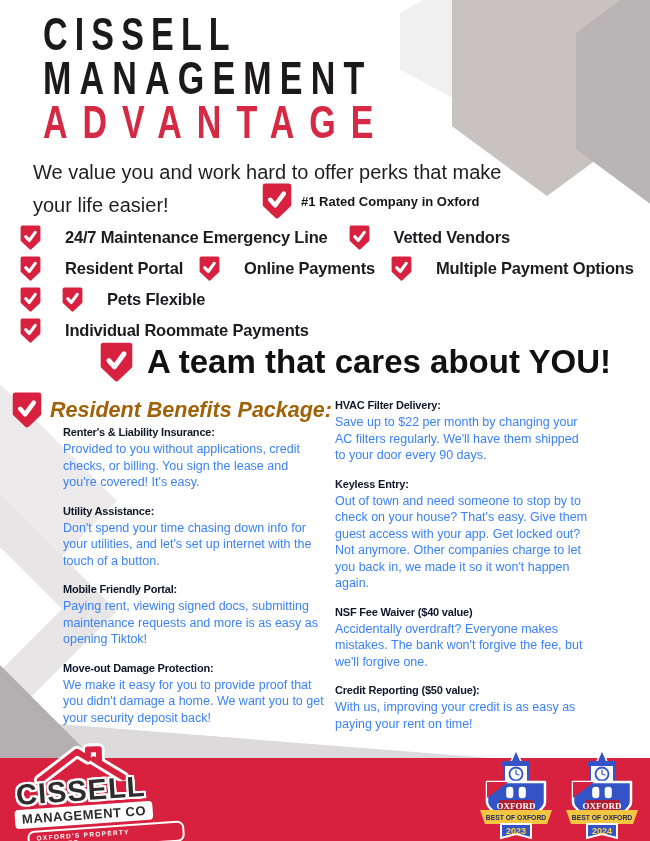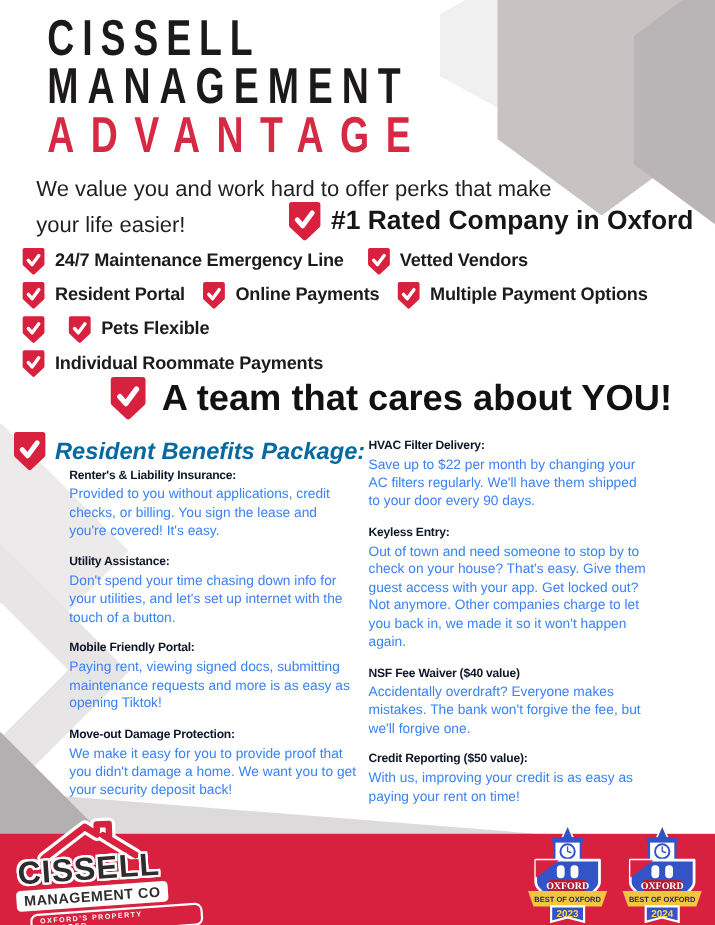--- a/index.html
+++ b/index.html
@@ -15,31 +15,31 @@
       color:#1b191a;transform:scaleX(.74);transform-origin:left top;white-space:nowrap;z-index:1;}
   #title1{top:12px;letter-spacing:.21em;}
   #title2{top:56px;letter-spacing:.24em;}
   #title3{top:100px;letter-spacing:.44em;color:#d62943;}
   .intro{position:absolute;left:33px;top:156px;width:500px;font-size:20px;line-height:33px;
       color:#201f20;z-index:1;}
   
   .shield{flex:0 0 auto;display:block;}
   
   .rated{position:absolute;left:262px;top:183px;display:flex;align-items:center;gap:9px;z-index:2;}
-  .rated span{font-size:24px;font-weight:bold;color:#161616;}
+  .rated span{font-size:13px;font-weight:bold;color:#161616;}
   
   .perk-row{position:absolute;left:20px;display:flex;align-items:center;gap:21px;z-index:1;}
-  .perk{display:flex;align-items:center;gap:9px;}
+  .perk{display:flex;align-items:center;gap:24px;}
   .perk span{font-size:16.5px;font-weight:bold;letter-spacing:-.2px;color:#1c1c1e;white-space:nowrap;}
   
   .team{position:absolute;left:100px;top:342px;display:flex;align-items:center;gap:14px;z-index:1;}
   .team span{font-size:33px;font-weight:bold;color:#111;white-space:nowrap;}
   
   .benefits-title{position:absolute;left:12px;top:392px;display:flex;align-items:center;gap:8px;z-index:1;}
-  .benefits-title span{font-size:21.5px;font-weight:bold;font-style:italic;color:#0369a1;white-space:nowrap;}
+  .benefits-title span{font-size:21.5px;font-weight:bold;font-style:italic;color:#a16207;white-space:nowrap;}
   .col{position:absolute;z-index:1;}
   #col-left{left:63px;top:426px;width:262px;}
   #col-right{left:335px;top:399px;width:254px;}
   .benefit{margin-bottom:14px;}
   .benefit h3{margin:0 0 3px 0;font-size:11px;letter-spacing:-.2px;color:#0f172a;}
   .benefit p{margin:0;font-size:12.5px;line-height:16.5px;color:#3b82f6;}
   
   .footer-bar{position:absolute;left:0;top:758px;width:650px;height:83px;background:#d7213f;z-index:2;}
   .logo{position:absolute;left:8px;top:740px;width:175px;height:100px;z-index:3;transform:rotate(-2deg);}
   .logo-roof{position:absolute;left:22px;top:2px;}

